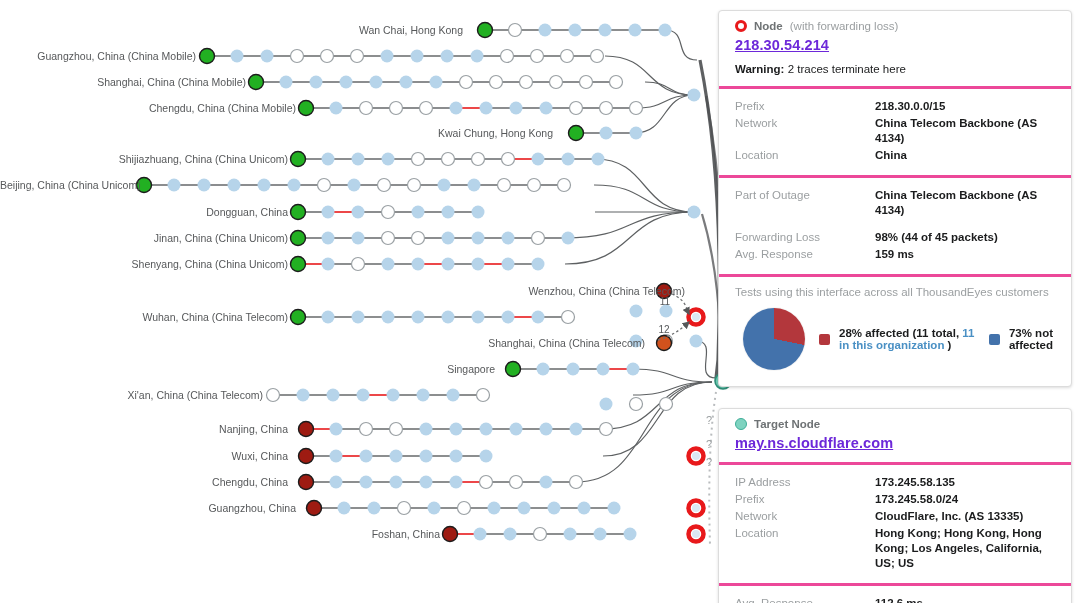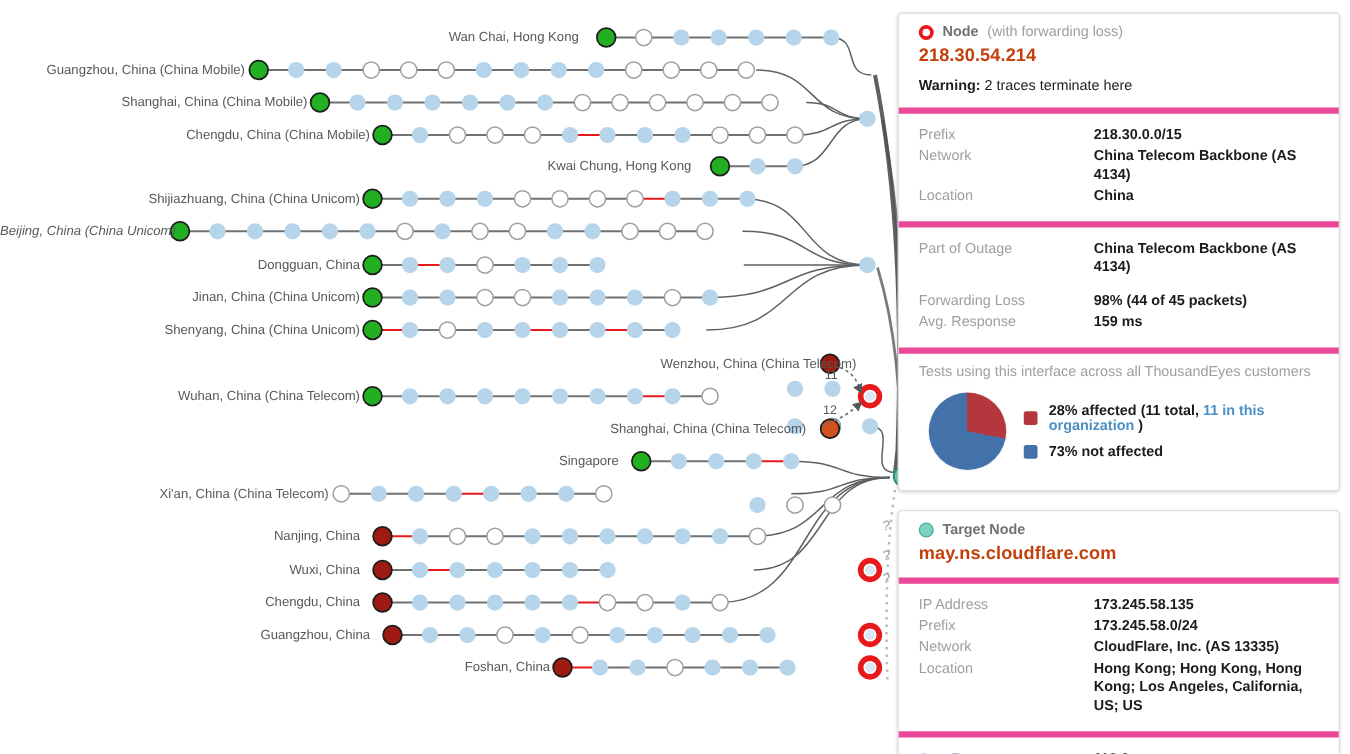--- a/index.html
+++ b/index.html
@@ -28,53 +28,53 @@
 
   
   .panel{
     position:absolute;background:#ffffff;border:1px solid #dcdcdc;
     border-radius:4px;box-shadow:0 1px 3px rgba(0,0,0,.14);
   }
   #panel-node{left:718px;top:10px;width:352px;}
   #panel-target{left:718px;top:408px;width:352px;}
 
   .psec{padding:9px 16px 11px 16px;}
-  .psec + .psec{border-top:5px solid #ec4899;}
+  .psec + .psec{border-top:3px solid #ec4899;}
 
   .phead{display:flex;align-items:flex-end;gap:7px;margin-bottom:5px;}
   .phead .ttl{font-size:11.5px;font-weight:bold;color:#6e7274;}
   .phead .sub{font-size:11.5px;color:#9b9fa1;font-weight:normal;}
 
   .ring-red{
     width:12px;height:12px;border-radius:50%;
     border:3px solid #e8191b;box-sizing:border-box;flex:0 0 auto;
   }
   .dot-teal{
     width:12px;height:12px;border-radius:50%;background:#7ed3c0;
     border:1.5px solid #3fae98;box-sizing:border-box;flex:0 0 auto;
   }
 
-  .pip{font-size:14.5px;font-weight:bold;color:#c2410c;margin:4px 0 0 0;letter-spacing:.1px;}
+  .pip{font-size:14.5px;font-weight:bold;color:#6d28d9;margin:4px 0 0 0;letter-spacing:.1px;text-decoration:underline;}
   .pwarn{font-size:11.5px;color:#1b1c1d;margin-top:10px;}
   .pwarn b{font-weight:bold;}
 
   table.kv{border-collapse:collapse;width:100%;}
   table.kv td{font-size:11.5px;vertical-align:top;padding:1px 0;line-height:15px;}
   table.kv td.k{color:#9b9fa1;width:140px;white-space:nowrap;}
   table.kv td.v{color:#1b1c1d;font-weight:bold;}
   td.v.red{color:#e8191b;}
 
   .tests-title{font-size:11.5px;color:#9b9fa1;margin-bottom:10px;}
   .pie-wrap{display:flex;align-items:center;gap:14px;padding-left:8px;}
   .pie{
     width:62px;height:62px;border-radius:50%;flex:0 0 auto;
     background:conic-gradient(#b3373c 0deg 101deg,#4372ab 101deg 360deg);
     box-shadow:0 0 0 1px rgba(0,0,0,.04);
   }
-  .legend{display:flex;flex-direction:column;gap:9px;}
+  .legend{display:flex;flex-direction:row;gap:9px;}
   .lrow{display:flex;align-items:center;gap:9px;font-size:11.5px;color:#1b1c1d;font-weight:bold;}
   .sw{width:11px;height:11px;border-radius:2px;flex:0 0 auto;}
   .sw.red{background:#b3373c;}
   .sw.blue{background:#4372ab;}
   .lnk{color:#4a90c4;font-weight:bold;}
 </style>
 </head>
 <body>
 <div id="root">
 
@@ -468,21 +468,21 @@
         </g>
   </svg>
 
   <div id="labels">
         <div class="nodelabel" style="left: 0px; top: 30px; width: 463px;">Wan Chai, Hong Kong</div>
         <div class="nodelabel" style="left: 0px; top: 56px; width: 196px;">Guangzhou, China (China Mobile)</div>
         <div class="nodelabel" style="left: 0px; top: 82px; width: 246px;">Shanghai, China (China Mobile)</div>
         <div class="nodelabel" style="left: 0px; top: 108px; width: 296px;">Chengdu, China (China Mobile)</div>
         <div class="nodelabel" style="left: 0px; top: 133px; width: 553px;">Kwai Chung, Hong Kong</div>
         <div class="nodelabel" style="left: 0px; top: 159px; width: 288px;">Shijiazhuang, China (China Unicom)</div>
-        <div class="nodelabel" style="left: 0px; top: 185px; width: 124px; font-style: italic;">Beijing, China (China Unicom)</div>
+        <div class="nodelabel" style="left: 0px; top: 185px; width: 124px;">Beijing, China (China Unicom)</div>
         <div class="nodelabel" style="left: 0px; top: 212px; width: 288px;">Dongguan, China</div>
         <div class="nodelabel" style="left: 0px; top: 238px; width: 288px;">Jinan, China (China Unicom)</div>
         <div class="nodelabel" style="left: 0px; top: 264px; width: 288px;">Shenyang, China (China Unicom)</div>
         <div class="nodelabel" style="left: 0px; top: 291px; width: 645px; padding-left: 40px;">Wenzhou, China (China Telecom)</div>
         <div class="nodelabel" style="left: 0px; top: 317px; width: 288px;">Wuhan, China (China Telecom)</div>
         <div class="nodelabel" style="left: 0px; top: 343px; width: 645px;">Shanghai, China (China Telecom)</div>
         <div class="nodelabel" style="left: 0px; top: 369px; width: 495px;">Singapore</div>
         <div class="nodelabel" style="left: 0px; top: 395px; width: 263px;">Xi'an, China (China Telecom)</div>
         <div class="nodelabel" style="left: 0px; top: 429px; width: 288px;">Nanjing, China</div>
         <div class="nodelabel" style="left: 0px; top: 456px; width: 288px;">Wuxi, China</div>

